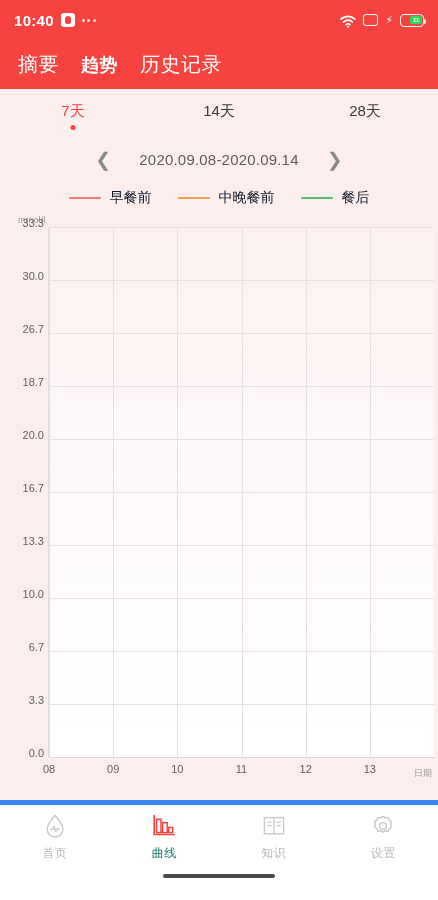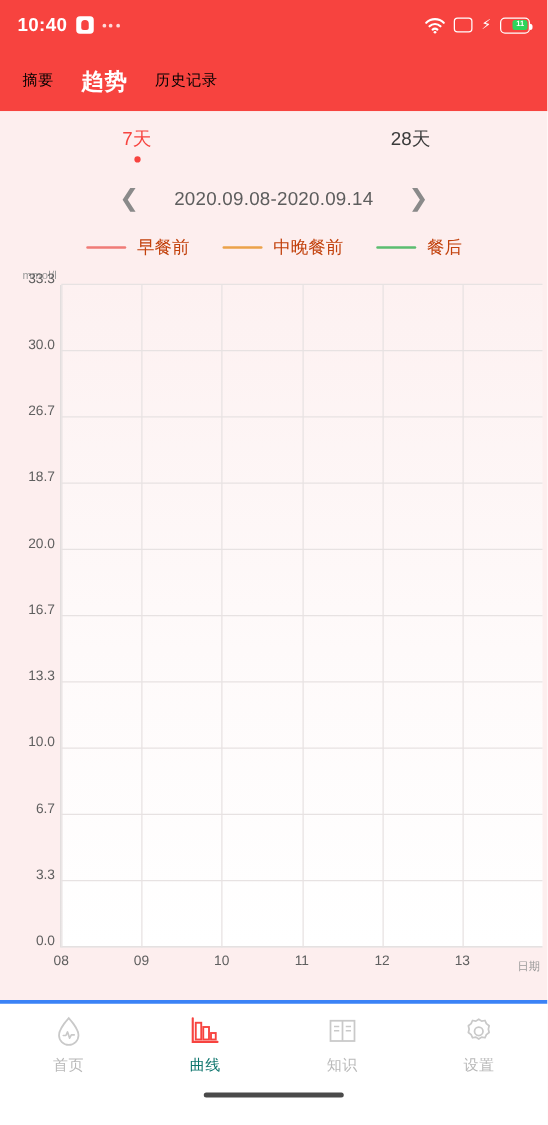--- a/index.html
+++ b/index.html
@@ -47,21 +47,21 @@
     height:100%; width:58%; margin-left:auto; background:#2fd45b; border-radius:2px;
     display:flex; align-items:center; justify-content:center;
   }
   .ico-batt .fill span { font-size:6px; color:#fff; font-weight:bold; line-height:1; }
 
   
   .topbar {
     background:#f7433f; flex:0 0 49px; display:flex; align-items:center;
     padding:0 18px; gap:22px;
   }
-  .toptab { color:#000000; font-size:12px; letter-spacing:.5px; }
+  .toptab { color:#ffffff; font-size:20px; letter-spacing:.5px; }
   .toptab.active { color:#ffffff; font-weight:bold; font-size:18px; }
 
   
   .body {
     flex:1 1 auto; background:#fdeeee; position:relative; display:flex; flex-direction:column;
   }
 
   
   .rangebar { display:flex; flex:0 0 48px; align-items:center; padding-top:6px; }
   .rangetab {
@@ -84,21 +84,21 @@
     font-size:19px; line-height:1;
   }
   .daterange { font-size:15px; color:#5d5d5d; letter-spacing:.2px; }
 
   
   .legend {
     flex:0 0 34px; display:flex; align-items:center; justify-content:center; gap:26px;
   }
   .lg { display:flex; align-items:center; gap:9px; }
   .lg .bar { width:32px; height:2px; border-radius:1px; display:block; }
-  .lg .txt { font-size:14px; color:#c2410c; }
+  .lg .txt { font-size:14px; color:#0f172a; }
 
   
   .chartwrap { flex:1 1 auto; position:relative; padding:0 8px 0 0; }
   .yunit {
     position:absolute; left:18px; top:0px; font-size:9px; color:#9a9a9a; letter-spacing:.2px;
   }
   .plot {
     position:absolute; left:48px; right:4px; top:13px; bottom:42px;
     background:linear-gradient(180deg,#fdf1f1 0%,#fefafa 55%,#ffffff 100%);
     border-left:1px solid #e2dede;
@@ -113,21 +113,21 @@
   .xlab {
     position:absolute; top:calc(100% + 5px); transform:translateX(-50%);
     font-size:11px; color:#5f5f5f; white-space:nowrap;
   }
   .xtitle {
     position:absolute; right:6px; bottom:20px; font-size:9px; color:#9a9a9a;
   }
 
   
   .navbar {
-    flex:0 0 70px; background:#ffffff; border-top:3px solid #3b82f6;
+    flex:0 0 70px; background:#ffffff; border-top:5px solid #3b82f6;
     display:flex; align-items:center;
   }
   .navitem {
     flex:1 1 0; display:flex; flex-direction:column; align-items:center; gap:6px;
     color:#b9b9b9;
   }
   .navitem.active { color:#0f766e; }
   .navitem .lbl { font-size:12px; letter-spacing:.4px; }
   .navicon { width:26px; height:26px; display:block; }
 
@@ -174,20 +174,21 @@
   <div class="topbar">
     <div class="toptab">摘要</div>
     <div class="toptab active">趋势</div>
     <div class="toptab">历史记录</div>
   </div>
 
   <div class="body">
 
     <div class="rangebar">
       <div class="rangetab active">7天</div>
+      <div class="rangetab">14天</div>
       <div class="rangetab">28天</div>
     </div>
 
     <div class="datebar">
       <div class="chev">❮</div>
       <div class="daterange">2020.09.08-2020.09.14</div>
       <div class="chev">❯</div>
     </div>
 
     <div class="legend">

